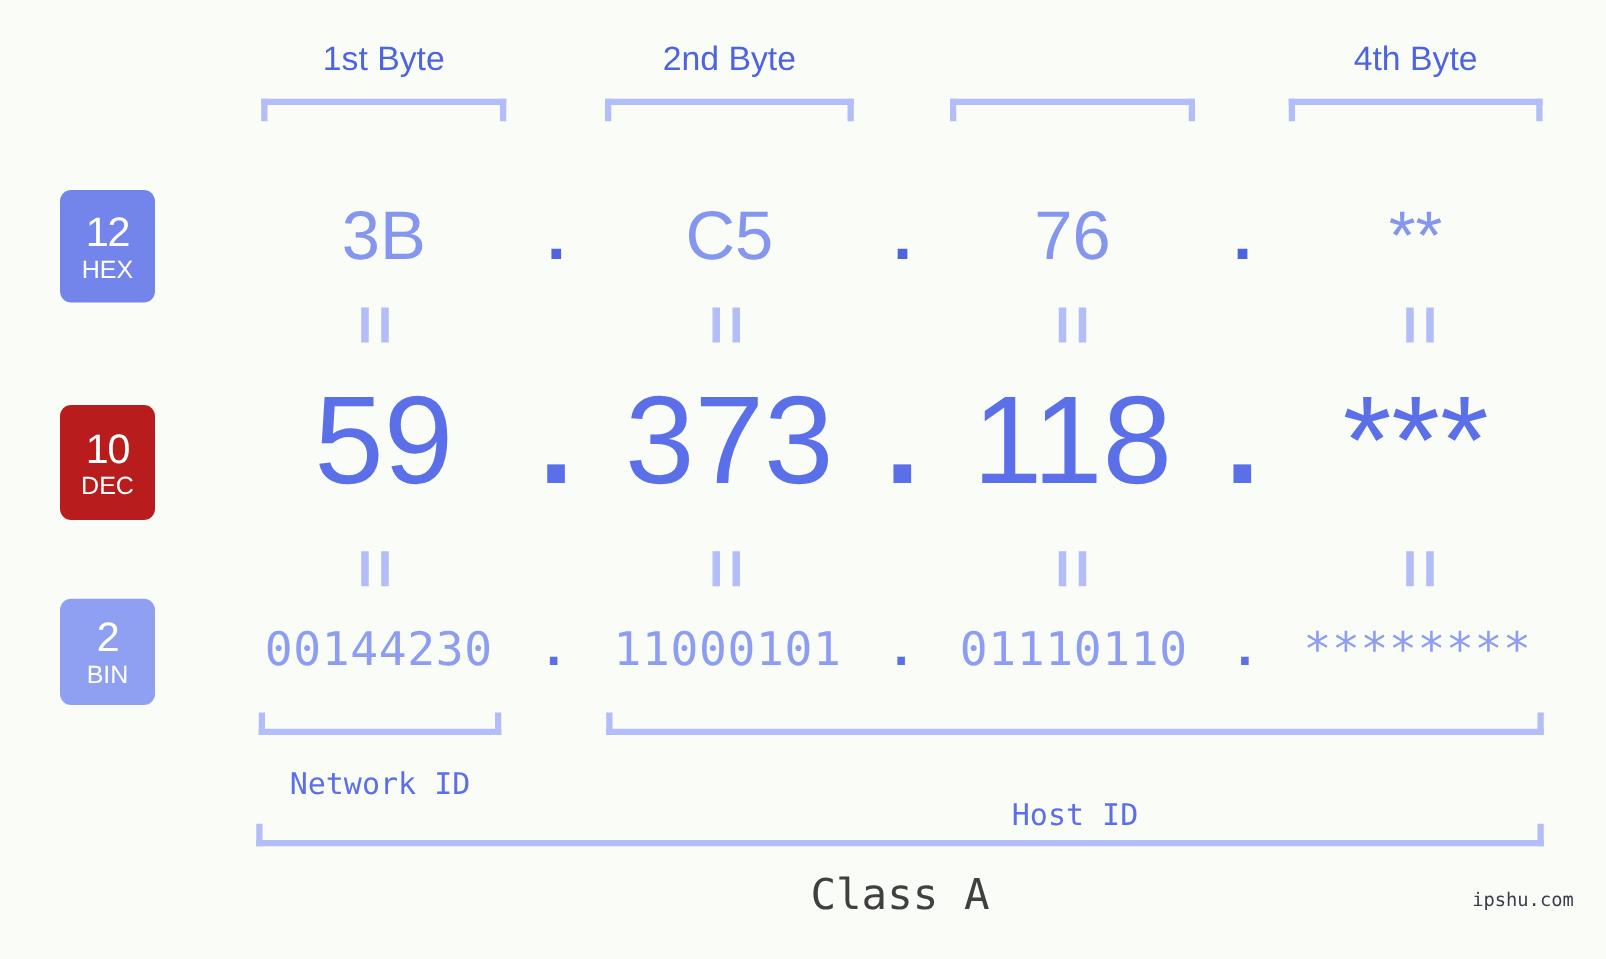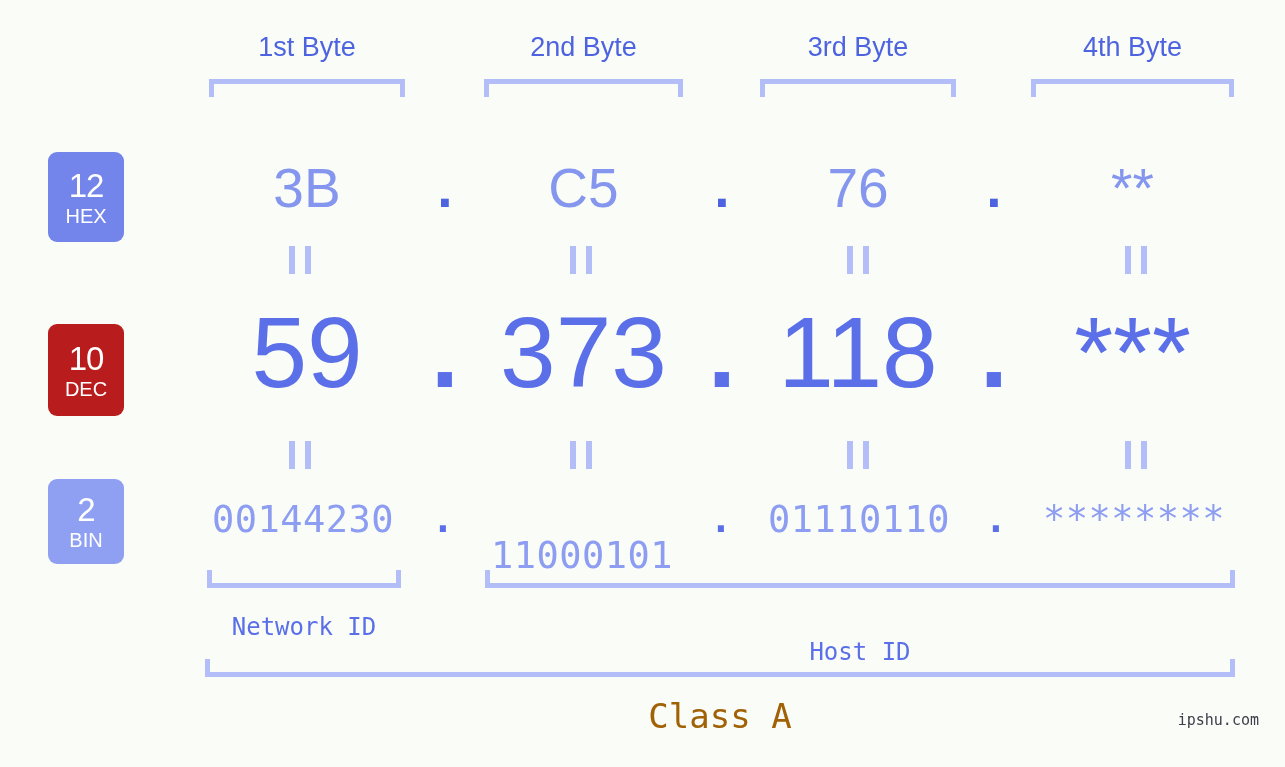--- a/index.html
+++ b/index.html
@@ -160,41 +160,40 @@
     font-family: "DejaVu Sans Mono", monospace;
     font-size: 24px;
     color: #5b6fe8;
     white-space: nowrap;
   }
   .class-label {
     position: absolute;
     text-align: center;
     font-family: "DejaVu Sans Mono", monospace;
     font-size: 34px;
-    color: #a16207;
+    color: #404040;
     white-space: nowrap;
   }
   .watermark {
     position: absolute;
     right: 26px;
     top: 711px;
     font-family: "DejaVu Sans Mono", monospace;
     font-size: 15px;
     color: #3b3f4a;
     white-space: nowrap;
   }
 </style>
 </head>
 <body>
 
 <div id="stage">
 
   <div class="byte-header" style="left:209px; width:196px;">1st Byte</div>
   <div class="byte-header" style="left:484px; width:199px;">2nd Byte</div>
-  <div class="byte-header" style="left:760px; width:196px;">3rd Byte</div>
   <div class="byte-header" style="left:1031px; width:203px;">4th Byte</div>
 
   <div class="bracket-down" style="left:209px; top:79px; width:196px;"></div>
   <div class="bracket-down" style="left:484px; top:79px; width:199px;"></div>
   <div class="bracket-down" style="left:760px; top:79px; width:196px;"></div>
   <div class="bracket-down" style="left:1031px; top:79px; width:203px;"></div>
 
   <div class="badge hex">
     <div class="num">12</div>
     <div class="lbl">HEX</div>
@@ -253,21 +252,21 @@
     <span></span>
       <span></span>
   </div>
   <div class="eq" style="left:1125px; top:441px;">
     <span></span>
       <span></span>
   </div>
 
   <div class="row-cell bin-val" style="left:203px; width:200px;">00144230</div>
   <div class="row-cell bin-dot" style="left:403px; width:80px;">.</div>
-  <div class="row-cell bin-val" style="left:482px; width:200px;margin-top:36px;">11000101</div>
+  <div class="row-cell bin-val" style="left:482px; width:200px;">11000101</div>
   <div class="row-cell bin-dot" style="left:682px; width:78px;">.</div>
   <div class="row-cell bin-val" style="left:759px; width:200px;">01110110</div>
   <div class="row-cell bin-dot" style="left:957px; width:78px;">.</div>
   <div class="row-cell bin-val" style="left:1034px; width:200px;">********</div>
 
   <div class="bracket-up" style="left:207px; top:570px; width:194px;"></div>
   <div class="bracket-up" style="left:485px; top:570px; width:750px;"></div>
 
   <div class="id-label" style="left:207px; top:613px; width:194px;">Network ID</div>
   <div class="id-label" style="left:485px; top:613px; width:750px;margin-top:25px;">Host ID</div>

